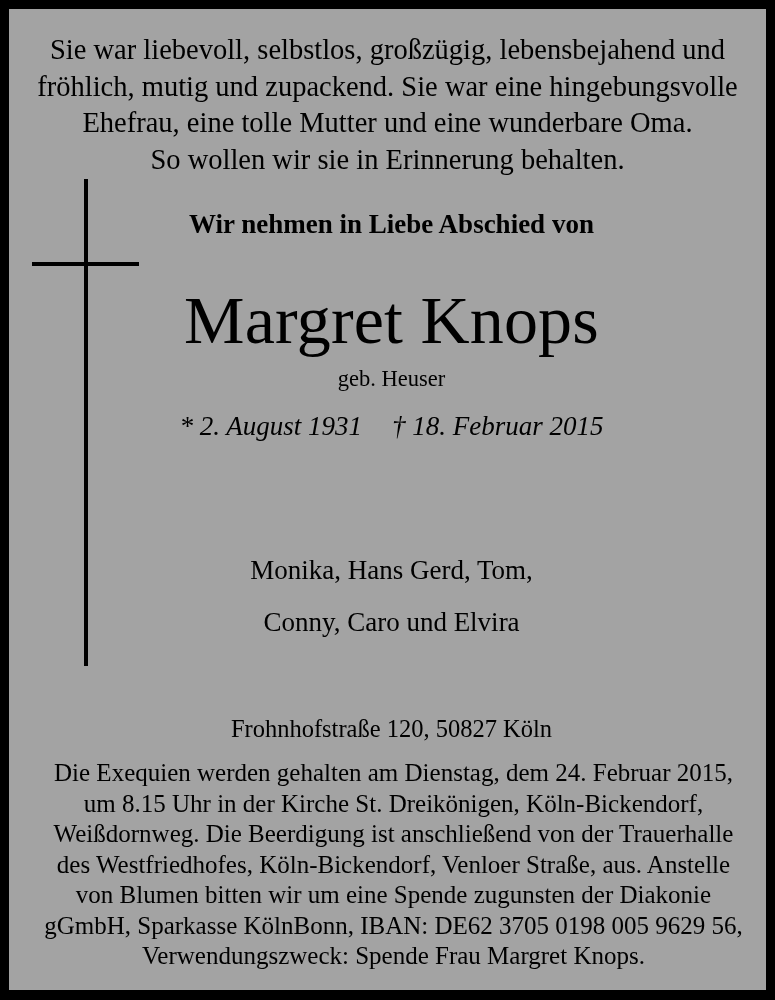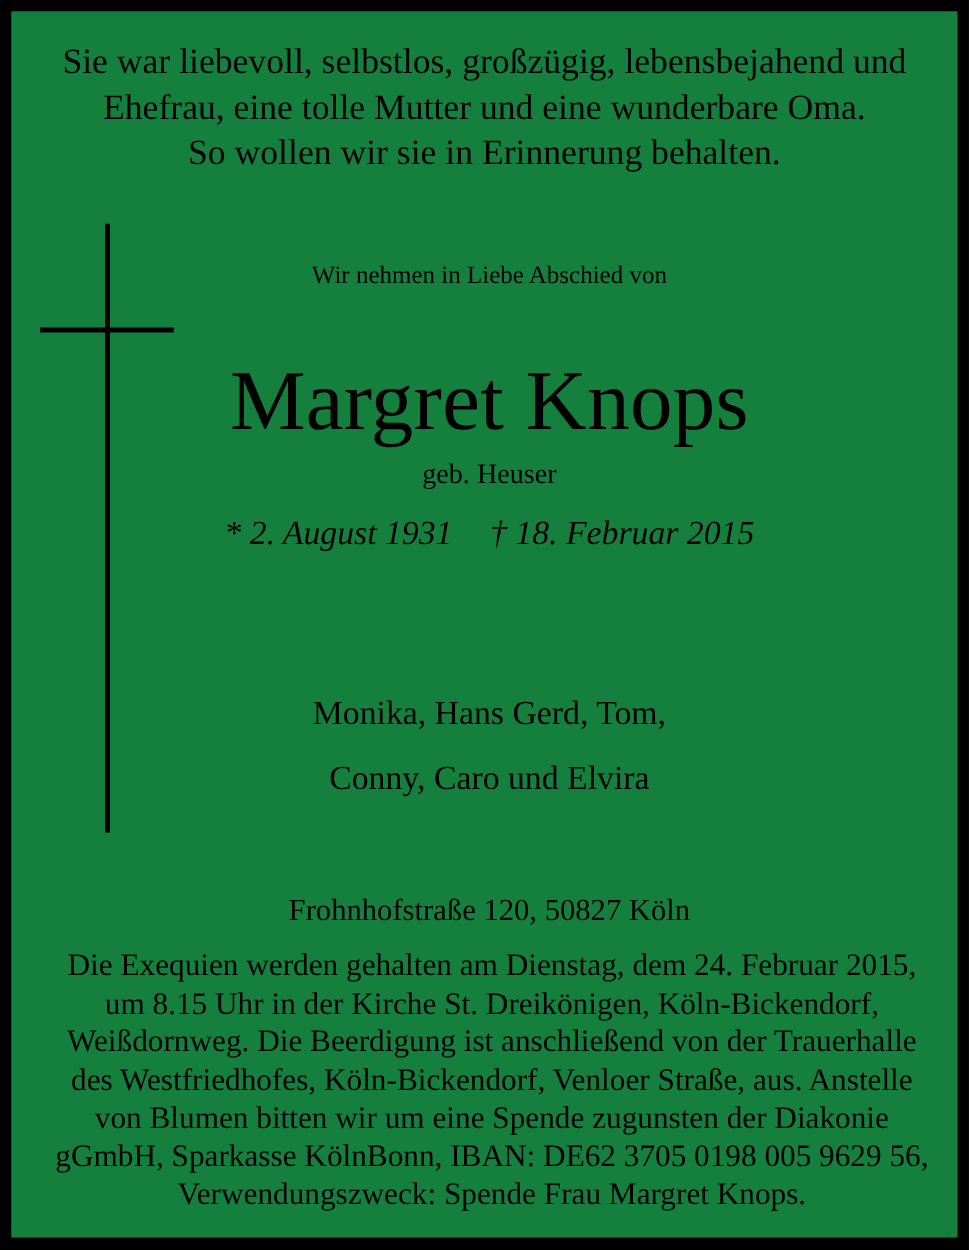--- a/index.html
+++ b/index.html
@@ -1,44 +1,45 @@
 <!DOCTYPE html>
 <html><head>
 <meta charset="utf-8">
 <style>
   html, body { margin: 0; padding: 0; background: #000; }
   body { width: 775px; height: 1000px; position: relative; overflow: hidden; }
   .page {
     position: absolute; left: 9px; top: 9px; width: 757px; height: 981px;
-    background: #15803d; color: #000;
+    background: #a3a3a3; color: #000;
     font-family: "Liberation Serif", "DejaVu Serif", serif;
   }
   .line { position: absolute; left: 0; width: 100%; text-align: center; white-space: nowrap; }
   .intro { font-size: 28.5px; line-height: 36.5px; top: 23px; }
   .intro div { height: 36.5px; }
-  .farewell { font-size: 20px; top: 200px; padding-left: 4px; }
+  .farewell { font-size: 27px; top: 200px; padding-left: 4px; font-weight: bold; }
   .name { font-size: 68px; top: 272px; padding-left: 4px; letter-spacing: 0.2px; }
   .maiden { font-size: 22.5px; top: 357px; padding-left: 4px; }
   .dates { font-size: 27px; top: 402px; padding-left: 4px; font-style: italic; }
   .dates .gap { display: inline-block; width: 30px; }
   .family { font-size: 27px; top: 535px; line-height: 52px; padding-left: 4px; }
   .family div { height: 52px; }
   .address { font-size: 24.5px; top: 706px; padding-left: 4px; }
   .details { font-size: 25px; line-height: 30.5px; top: 749px; }
   .details div { height: 30.5px; margin-left: 12px; }
   .cross-v { position: absolute; left: 75px; top: 170px; width: 4px; height: 487px; background: #000; }
   .cross-h { position: absolute; left: 23px; top: 253px; width: 107px; height: 4px; background: #000; }
 </style>
 </head>
 <body>
 
 <div class="page">
 
   <div class="line intro">
     <div>Sie war liebevoll, selbstlos, großzügig, lebensbejahend und</div>
+    <div>fröhlich, mutig und zupackend. Sie war eine hingebungsvolle</div>
     <div>Ehefrau, eine tolle Mutter und eine wunderbare Oma.</div>
     <div>So wollen wir sie in Erinnerung behalten.</div>
   </div>
 
   <div>
     <div class="cross-v"></div>
     <div class="cross-h"></div>
   </div>
 
   <div class="line farewell">Wir nehmen in Liebe Abschied von</div>

